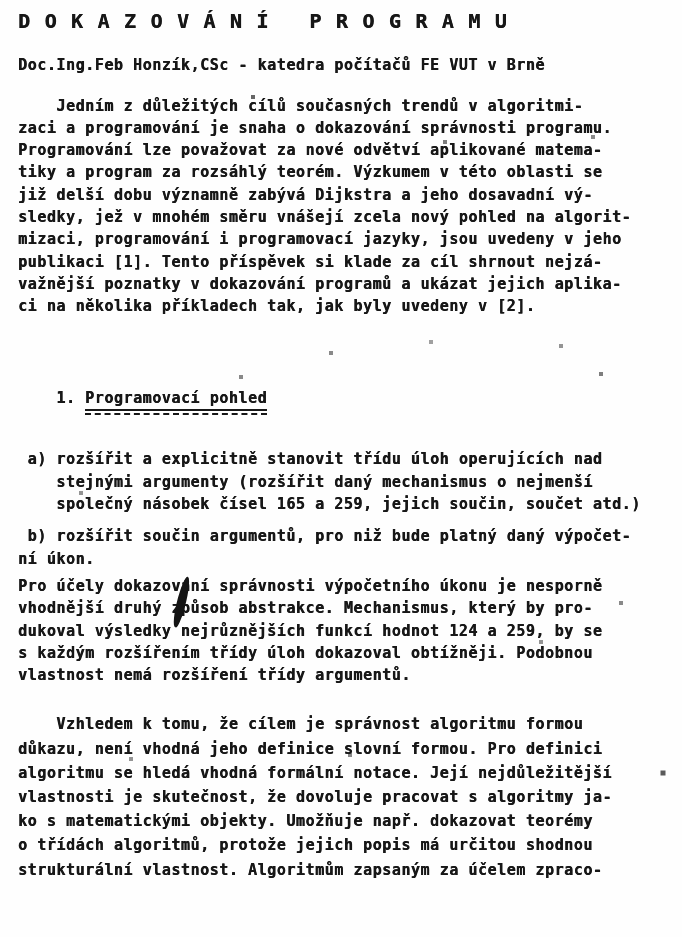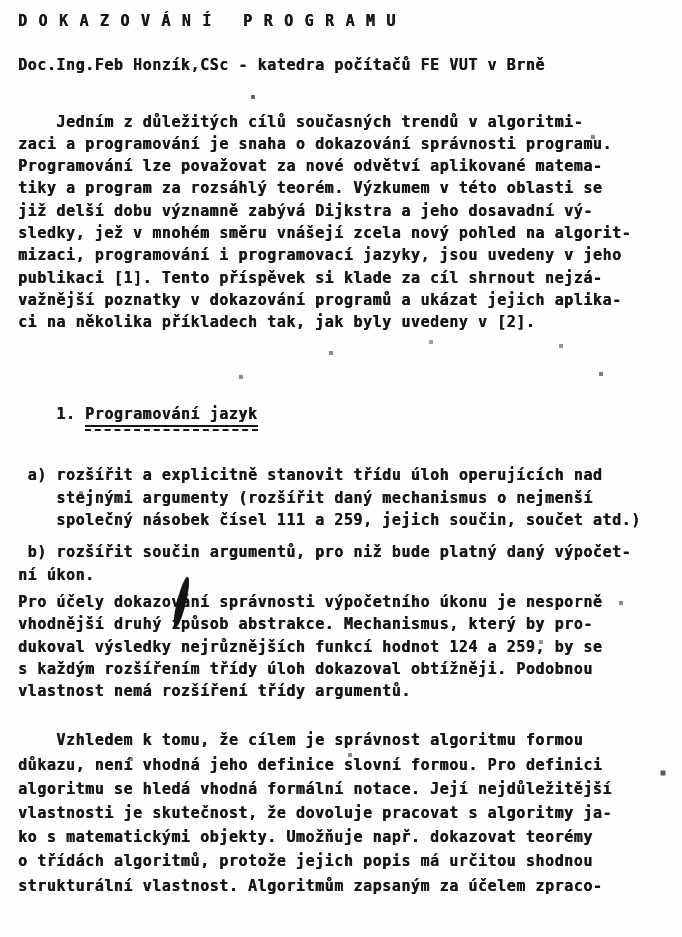--- a/index.html
+++ b/index.html
@@ -21,30 +21,30 @@
     line-height: 22.3px;
     letter-spacing: 0.55px;
     color: #171717;
     text-shadow: 0.4px 0 0 currentColor;
   }
   .tblock {
     white-space: pre-wrap;
     margin: 0;
   }
   .doc-title {
-    font-size: 15px;
+    font-size: 20px;
     letter-spacing: 1.2px;
     margin: 2px 0 0 0;
     white-space: pre;
   }
   .doc-byline {
     margin-top: 22px;
     white-space: pre;
   }
-  .intro { margin-top: 34px; }
+  .intro { margin-top: 18px; }
   .section-heading {
     margin-top: 47px;
     white-space: pre;
   }
   .hu-outer {
     display: inline-block;
     padding-bottom: 2px;
     border-bottom: 2px dashed #171717;
   }
   .hu-inner {
@@ -102,27 +102,27 @@
 Programování lze považovat za nové odvětví aplikované matema-
 tiky a program za rozsáhlý teorém. Výzkumem v této oblasti se
 již delší dobu významně zabývá Dijkstra a jeho dosavadní vý-
 sledky, jež v mnohém směru vnášejí zcela nový pohled na algorit-
 mizaci, programování i programovací jazyky, jsou uvedeny v jeho
 publikaci [1]. Tento příspěvek si klade za cíl shrnout nejzá-
 važnější poznatky v dokazování programů a ukázat jejich aplika-
 ci na několika příkladech tak, jak byly uvedeny v [2].</div>
 
   <div class="section-heading">
-    <span>1. </span><span class="hu-outer"><span class="hu-inner">Programování jazyk</span></span>
+    <span>1. </span><span class="hu-outer"><span class="hu-inner">Programovací pohled</span></span>
   </div>
 
 
   <div class="tblock item-a"> a) rozšířit a explicitně stanovit třídu úloh operujících nad
     stejnými argumenty (rozšířit daný mechanismus o nejmenší
-    společný násobek čísel 111 a 259, jejich součin, součet atd.)</div>
+    společný násobek čísel 165 a 259, jejich součin, součet atd.)</div>
 
   <div class="tblock item-b"> b) rozšířit součin argumentů, pro niž bude platný daný výpočet-
 ní úkon.</div>
 
   <div class="tblock para2">Pro účely dokazování správnosti výpočetního úkonu je nesporně
 vhodnější druhý způsob abstrakce. Mechanismus, který by pro-
 dukoval výsledky nejrůznějších funkcí hodnot 124 a 259, by se
 s každým rozšířením třídy úloh dokazoval obtížněji. Podobnou
 vlastnost nemá rozšíření třídy argumentů.</div>
 

